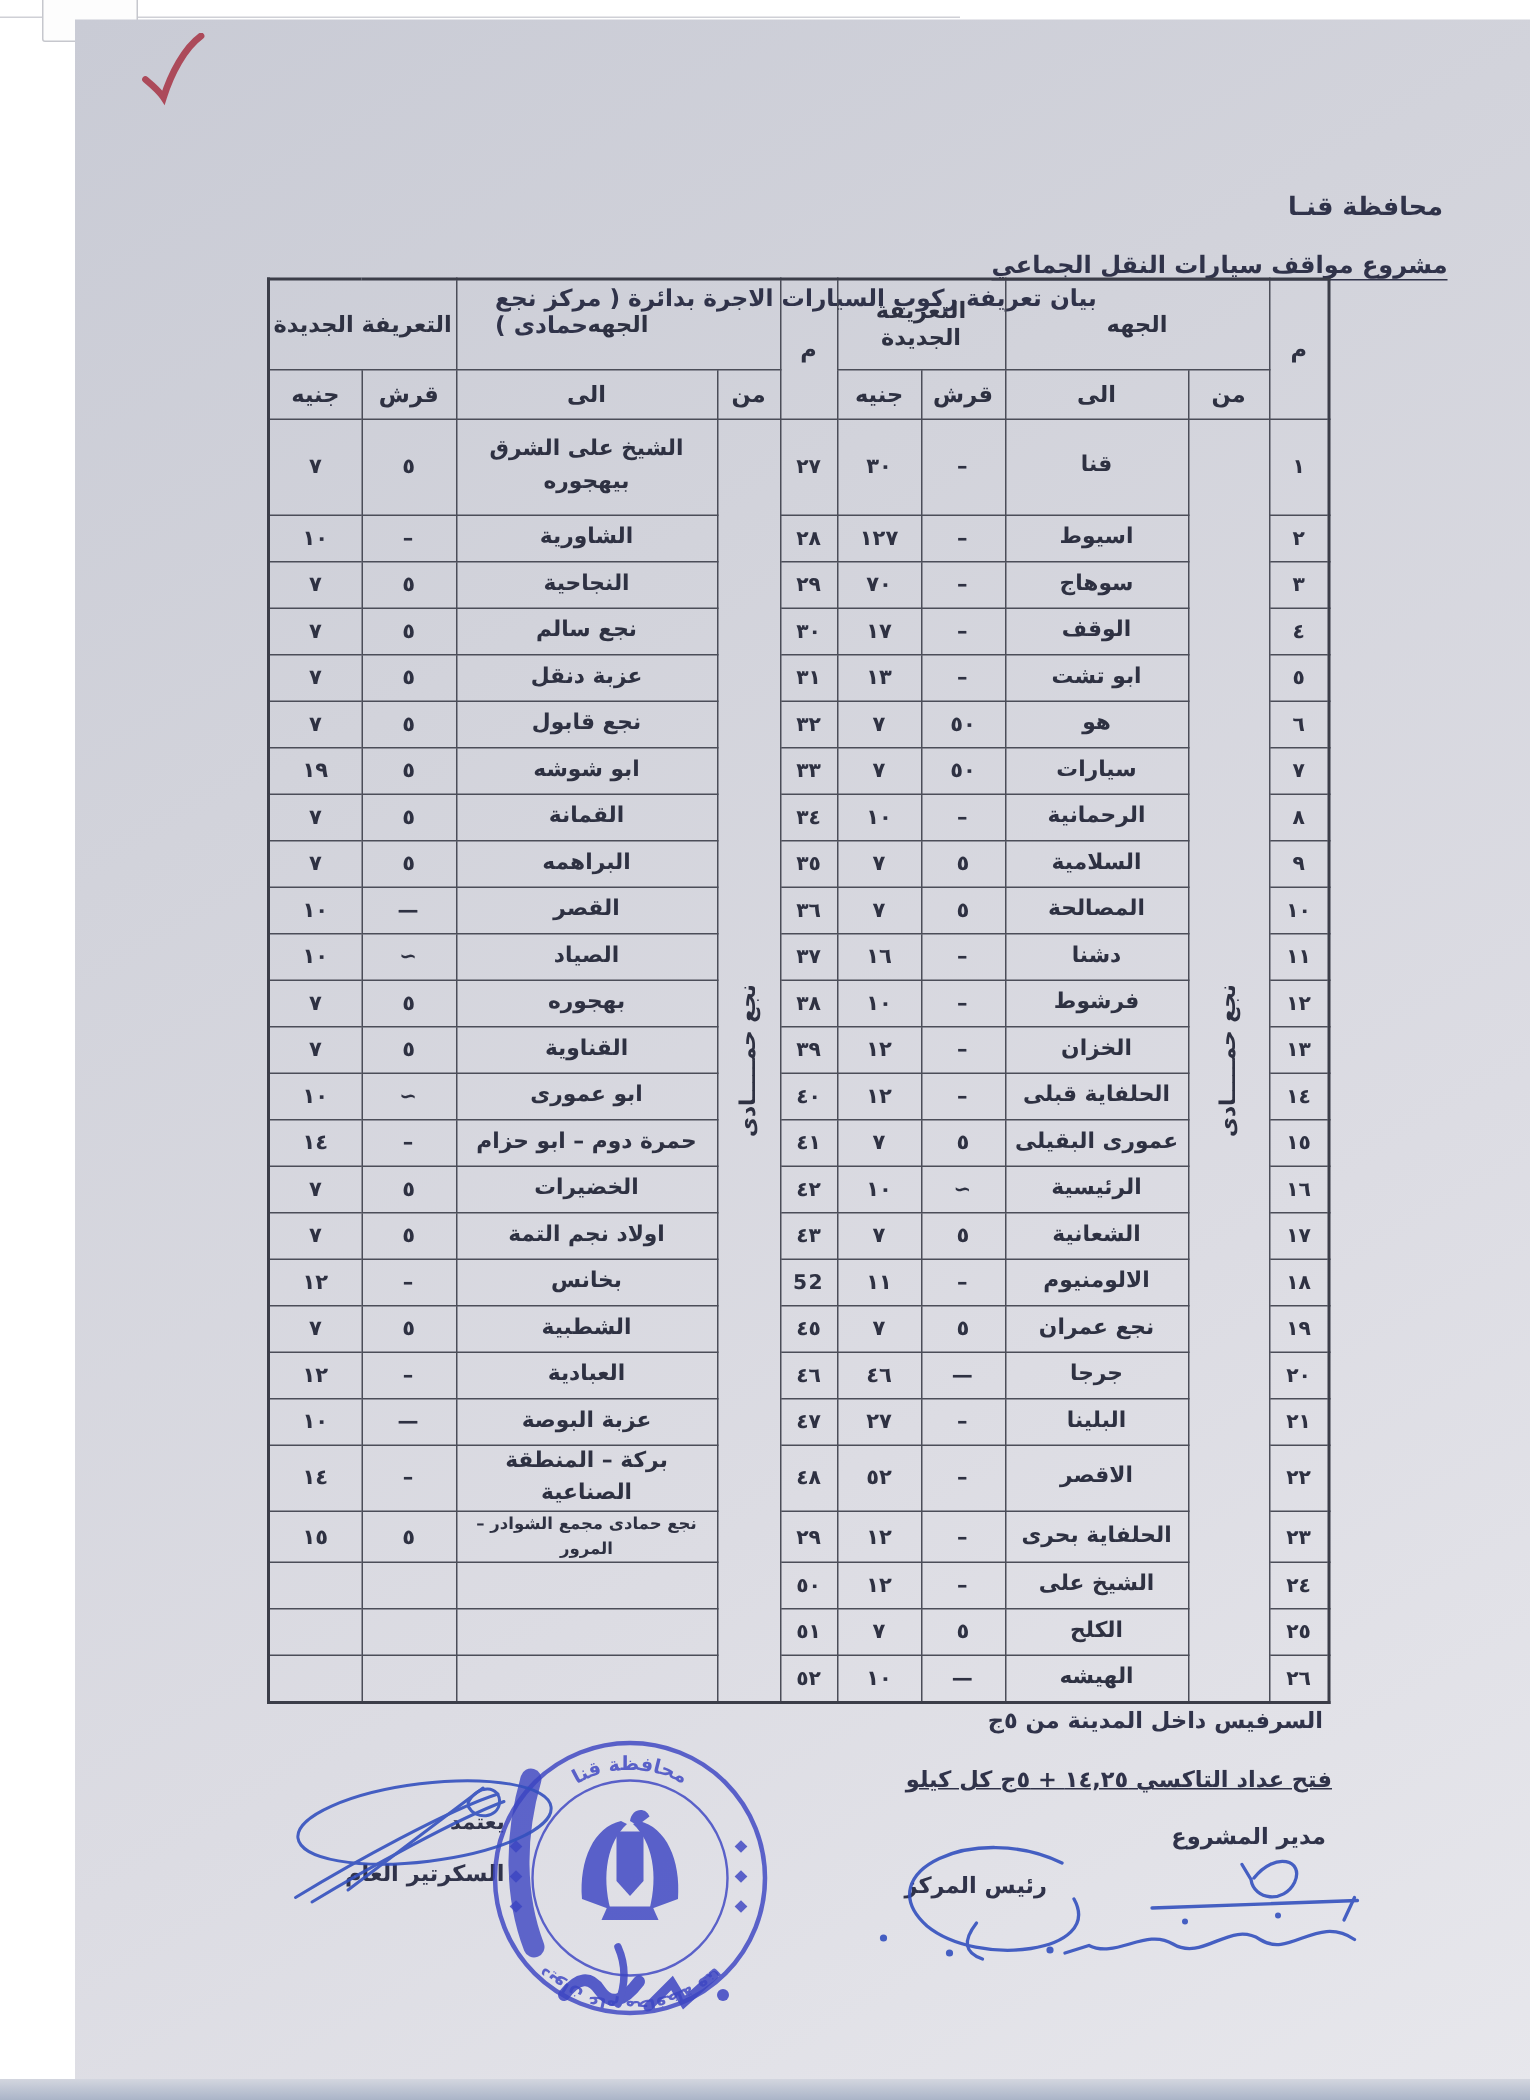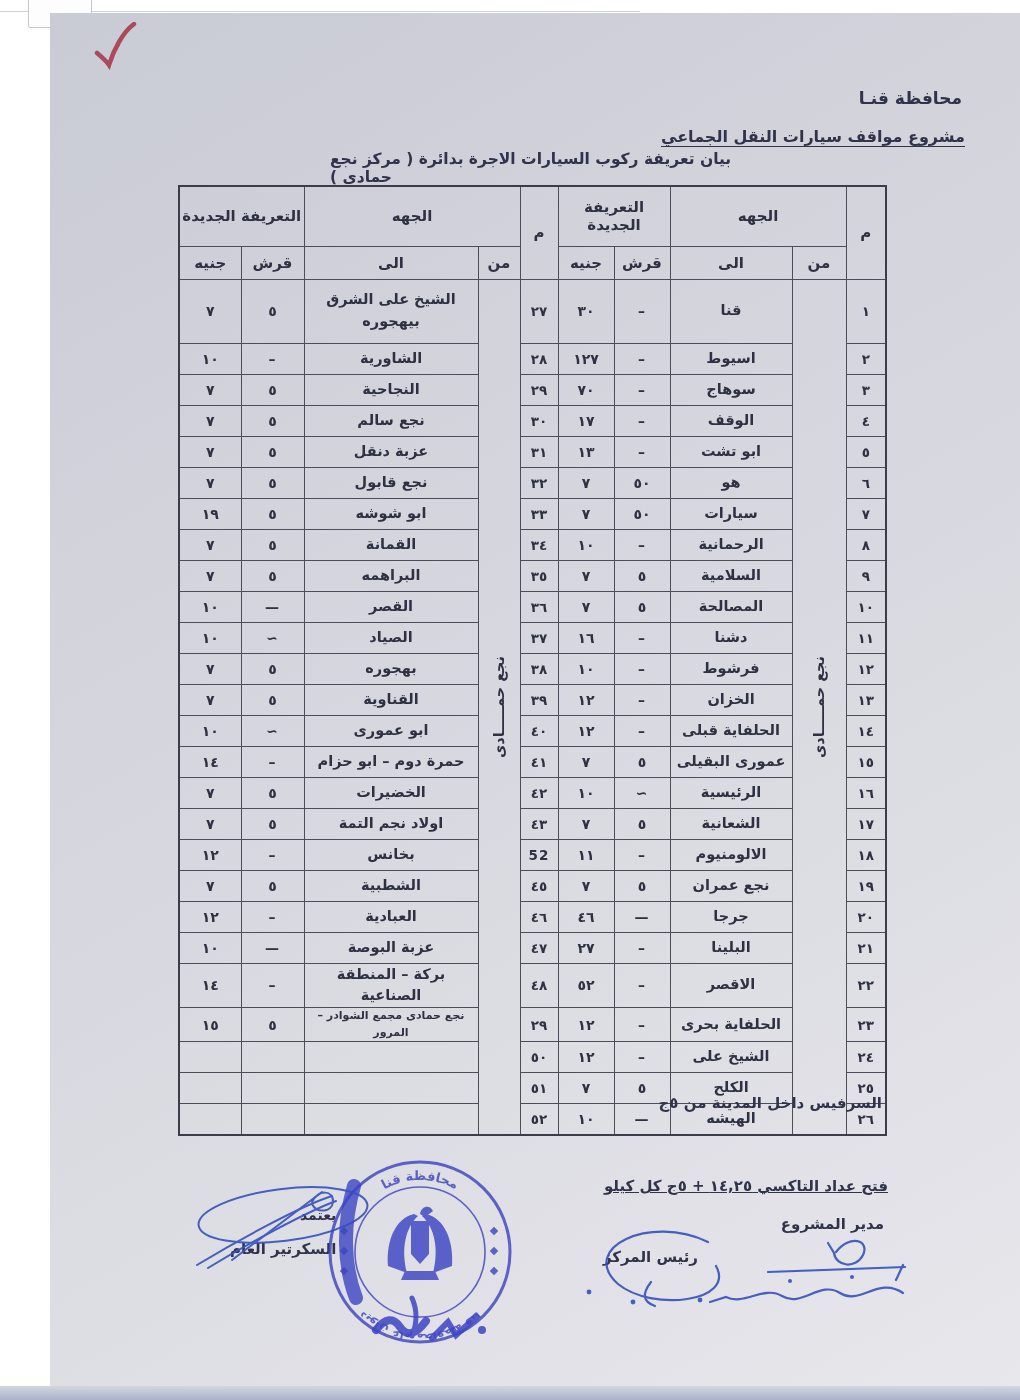--- a/index.html
+++ b/index.html
@@ -10,21 +10,21 @@
   }
   .top-hairline{position:absolute;left:0;top:11px;width:640px;height:1px;background:#cfd0d6;}
   .top-tab{position:absolute;left:28px;top:-6px;width:62px;height:32px;background:#fdfdfd;border:1px solid #c6c7cd;border-radius:2px;}
   .paper{
     position:absolute;left:50px;top:13px;right:0;bottom:0;
     background:linear-gradient(150deg,#c9cbd5 0%,#d2d3db 30%,#dcdce3 65%,#e7e7ec 100%);
   }
   .bottom-strip{position:absolute;left:0;bottom:0;width:100%;height:14px;
     background:linear-gradient(#d3d6df,#aab4c8);}
   .ink{color:#30334a;}
-  .hdr{position:absolute;direction:rtl;font-weight:700;white-space:nowrap;}
+  .hdr{position:absolute;direction:rtl;font-weight:700;white-space:nowrap;margin-top:40px;}
   .hdr-gov{top:88px;right:58px;font-size:17px;letter-spacing:.5px;}
   .hdr-project{top:127px;right:55px;font-size:16px;text-decoration:underline;text-underline-offset:4px;}
   .hdr-title{top:150px;left:330px;width:425px;text-align:left;font-size:15.5px;white-space:normal;}
 
   table.fare{
     position:absolute;left:178px;top:185px;width:707px;
     border-collapse:collapse;table-layout:fixed;direction:rtl;
     border:2px solid #3b3d48;
   }
   table.fare td,table.fare th{
@@ -41,21 +41,21 @@
   td.col-to{font-size:14.5px;font-weight:700;white-space:pre-line;line-height:1.5;}
   td.col-to.small{font-size:11px;}
   td.col-q,td.col-g{font-size:14px;font-weight:600;letter-spacing:1px;}
   td.col-from{position:relative;}
   td.col-from .vert{
     position:absolute;top:50%;left:50%;
     transform:translate(-50%,-50%) rotate(-90deg);
     white-space:nowrap;font-weight:700;font-size:14.5px;letter-spacing:1px;color:#2e3142;
   }
   .note{position:absolute;direction:rtl;font-weight:700;font-size:15px;white-space:nowrap;}
-  .note-service{top:1094px;right:138px;text-align:center;}
+  .note-service{top:1138px;right:138px;text-align:center;}
   .note-taxi{top:1177px;right:132px;text-decoration:underline;}
   .sig-label{position:absolute;direction:rtl;font-weight:700;font-size:15px;white-space:nowrap;}
   .lbl-pm{top:1215px;right:136px;}
   .lbl-center{top:1248px;right:322px;}
   .lbl-approve{top:1207px;left:300px;font-size:14px;}
   .lbl-secretary{top:1240px;left:230px;}
   svg.overlay{position:absolute;left:0;top:0;pointer-events:none;}
   .stamp-blur{filter:blur(.3px);}
 </style>
 </head>

